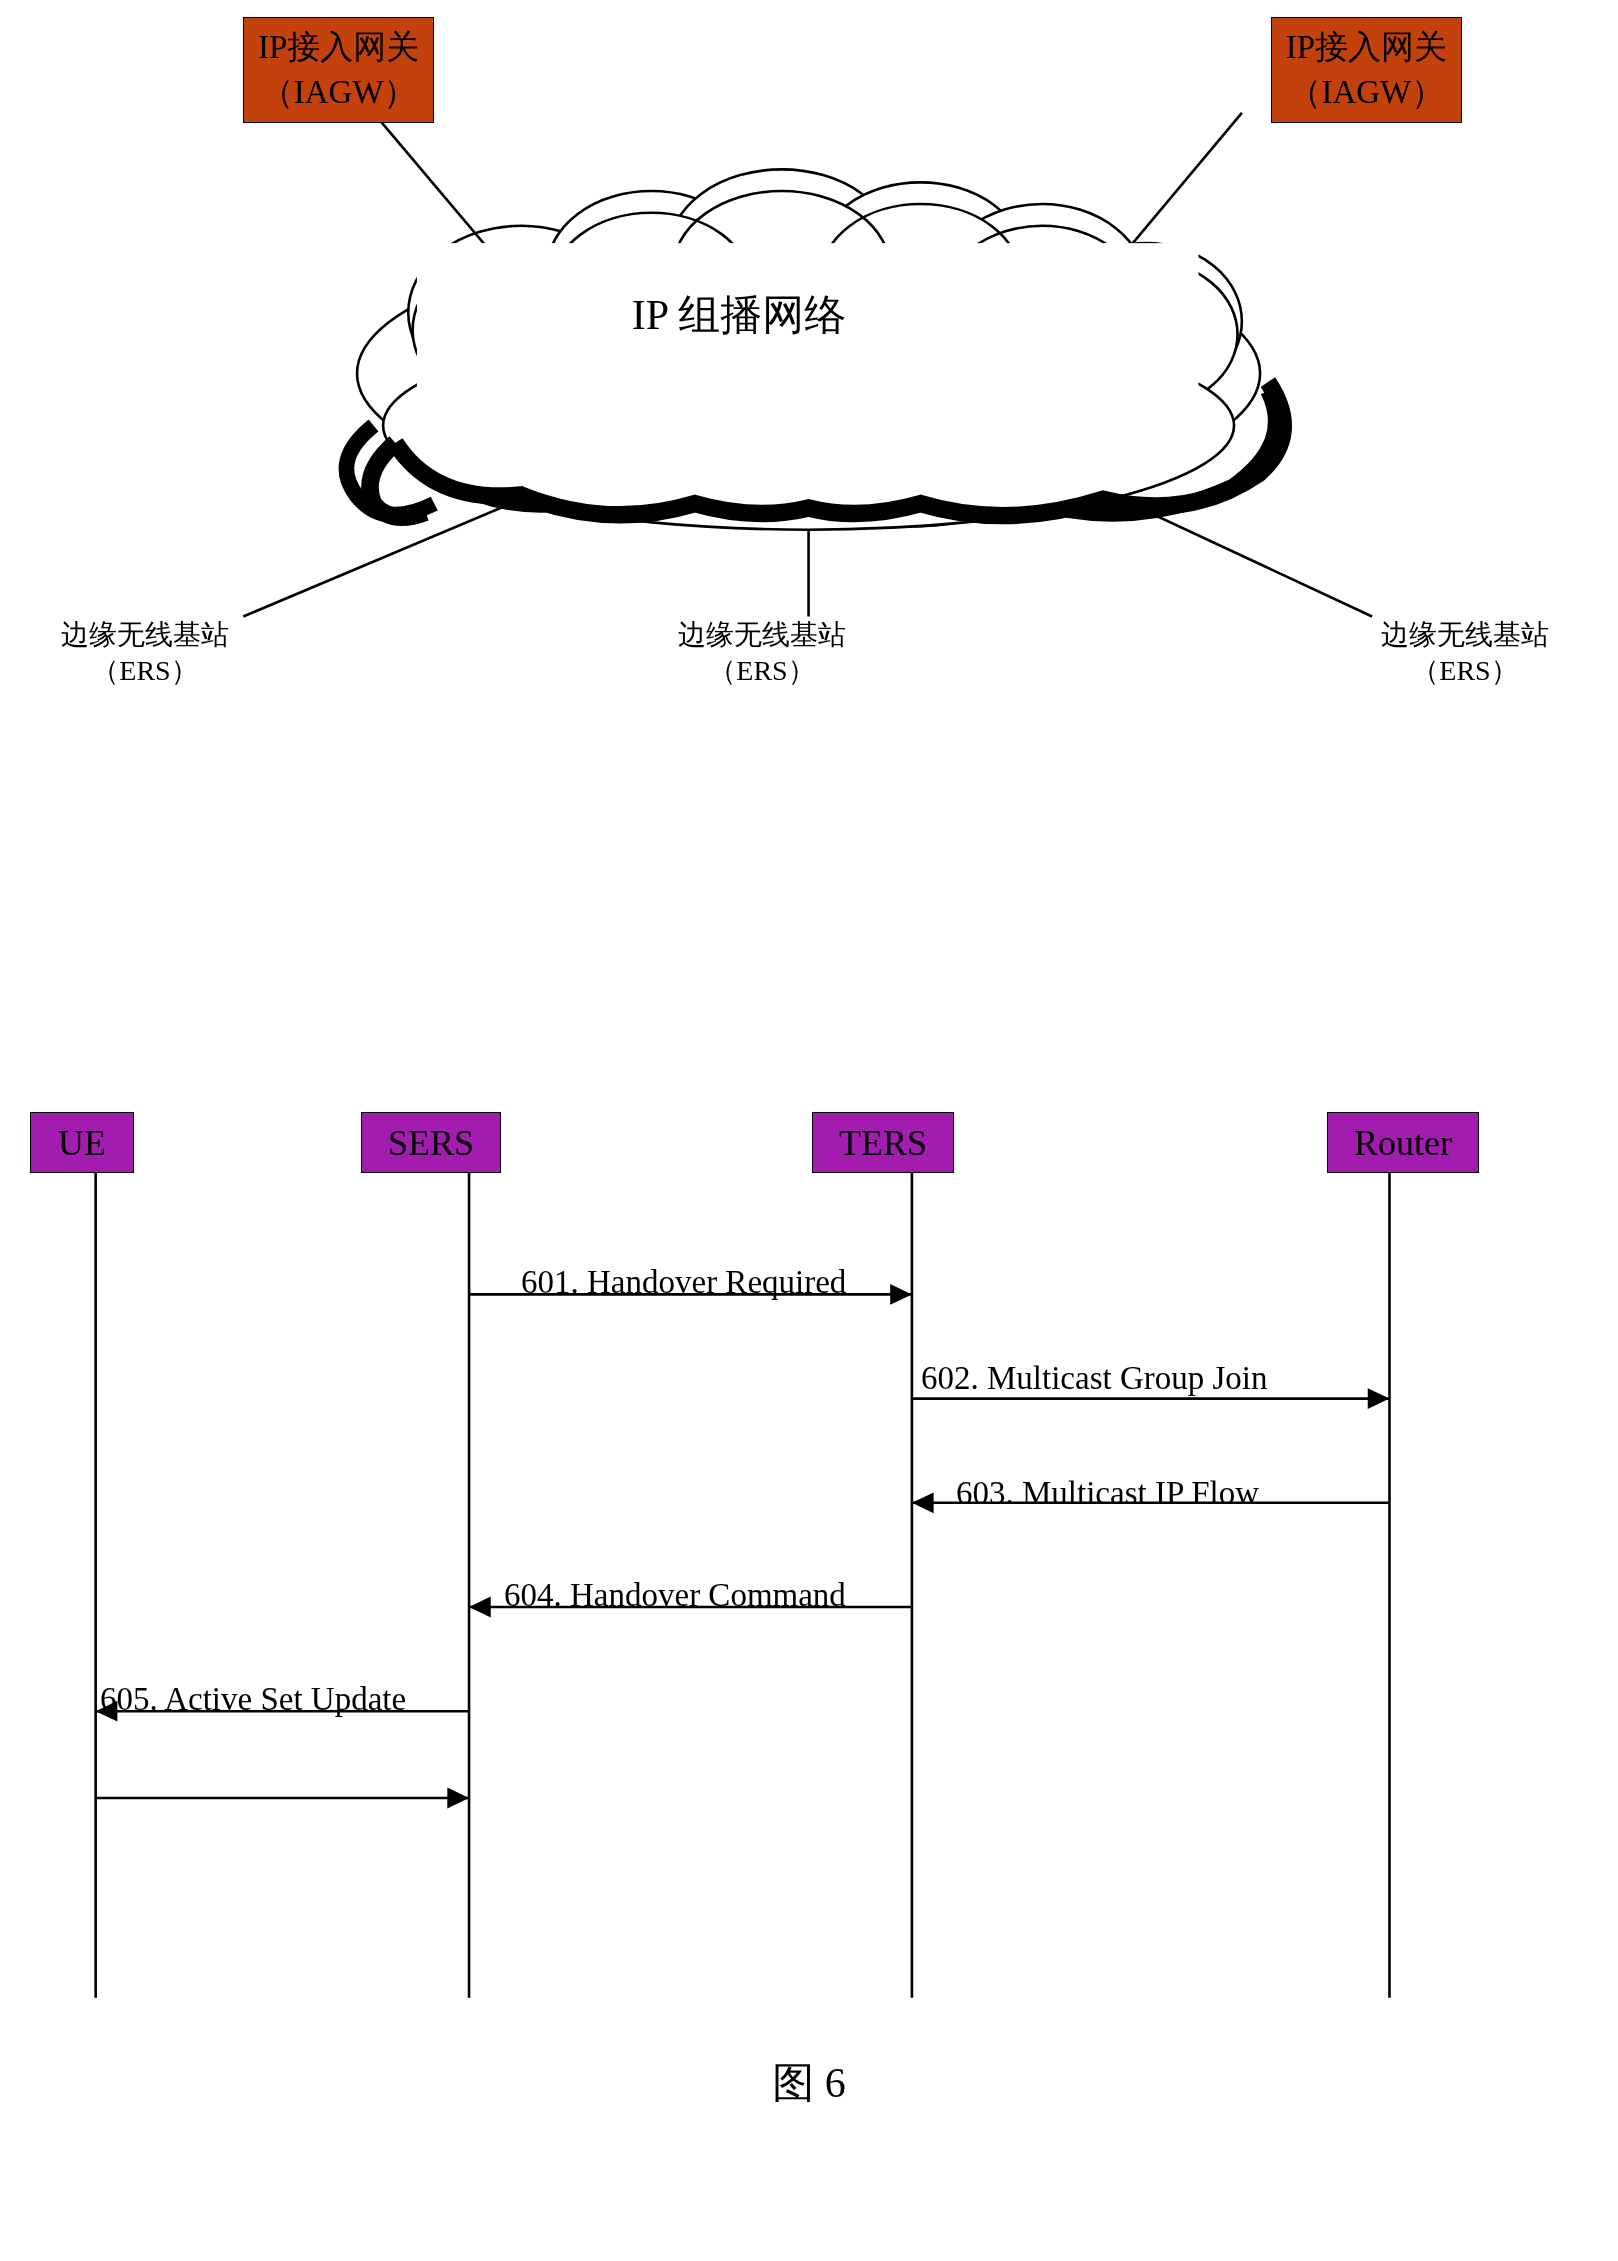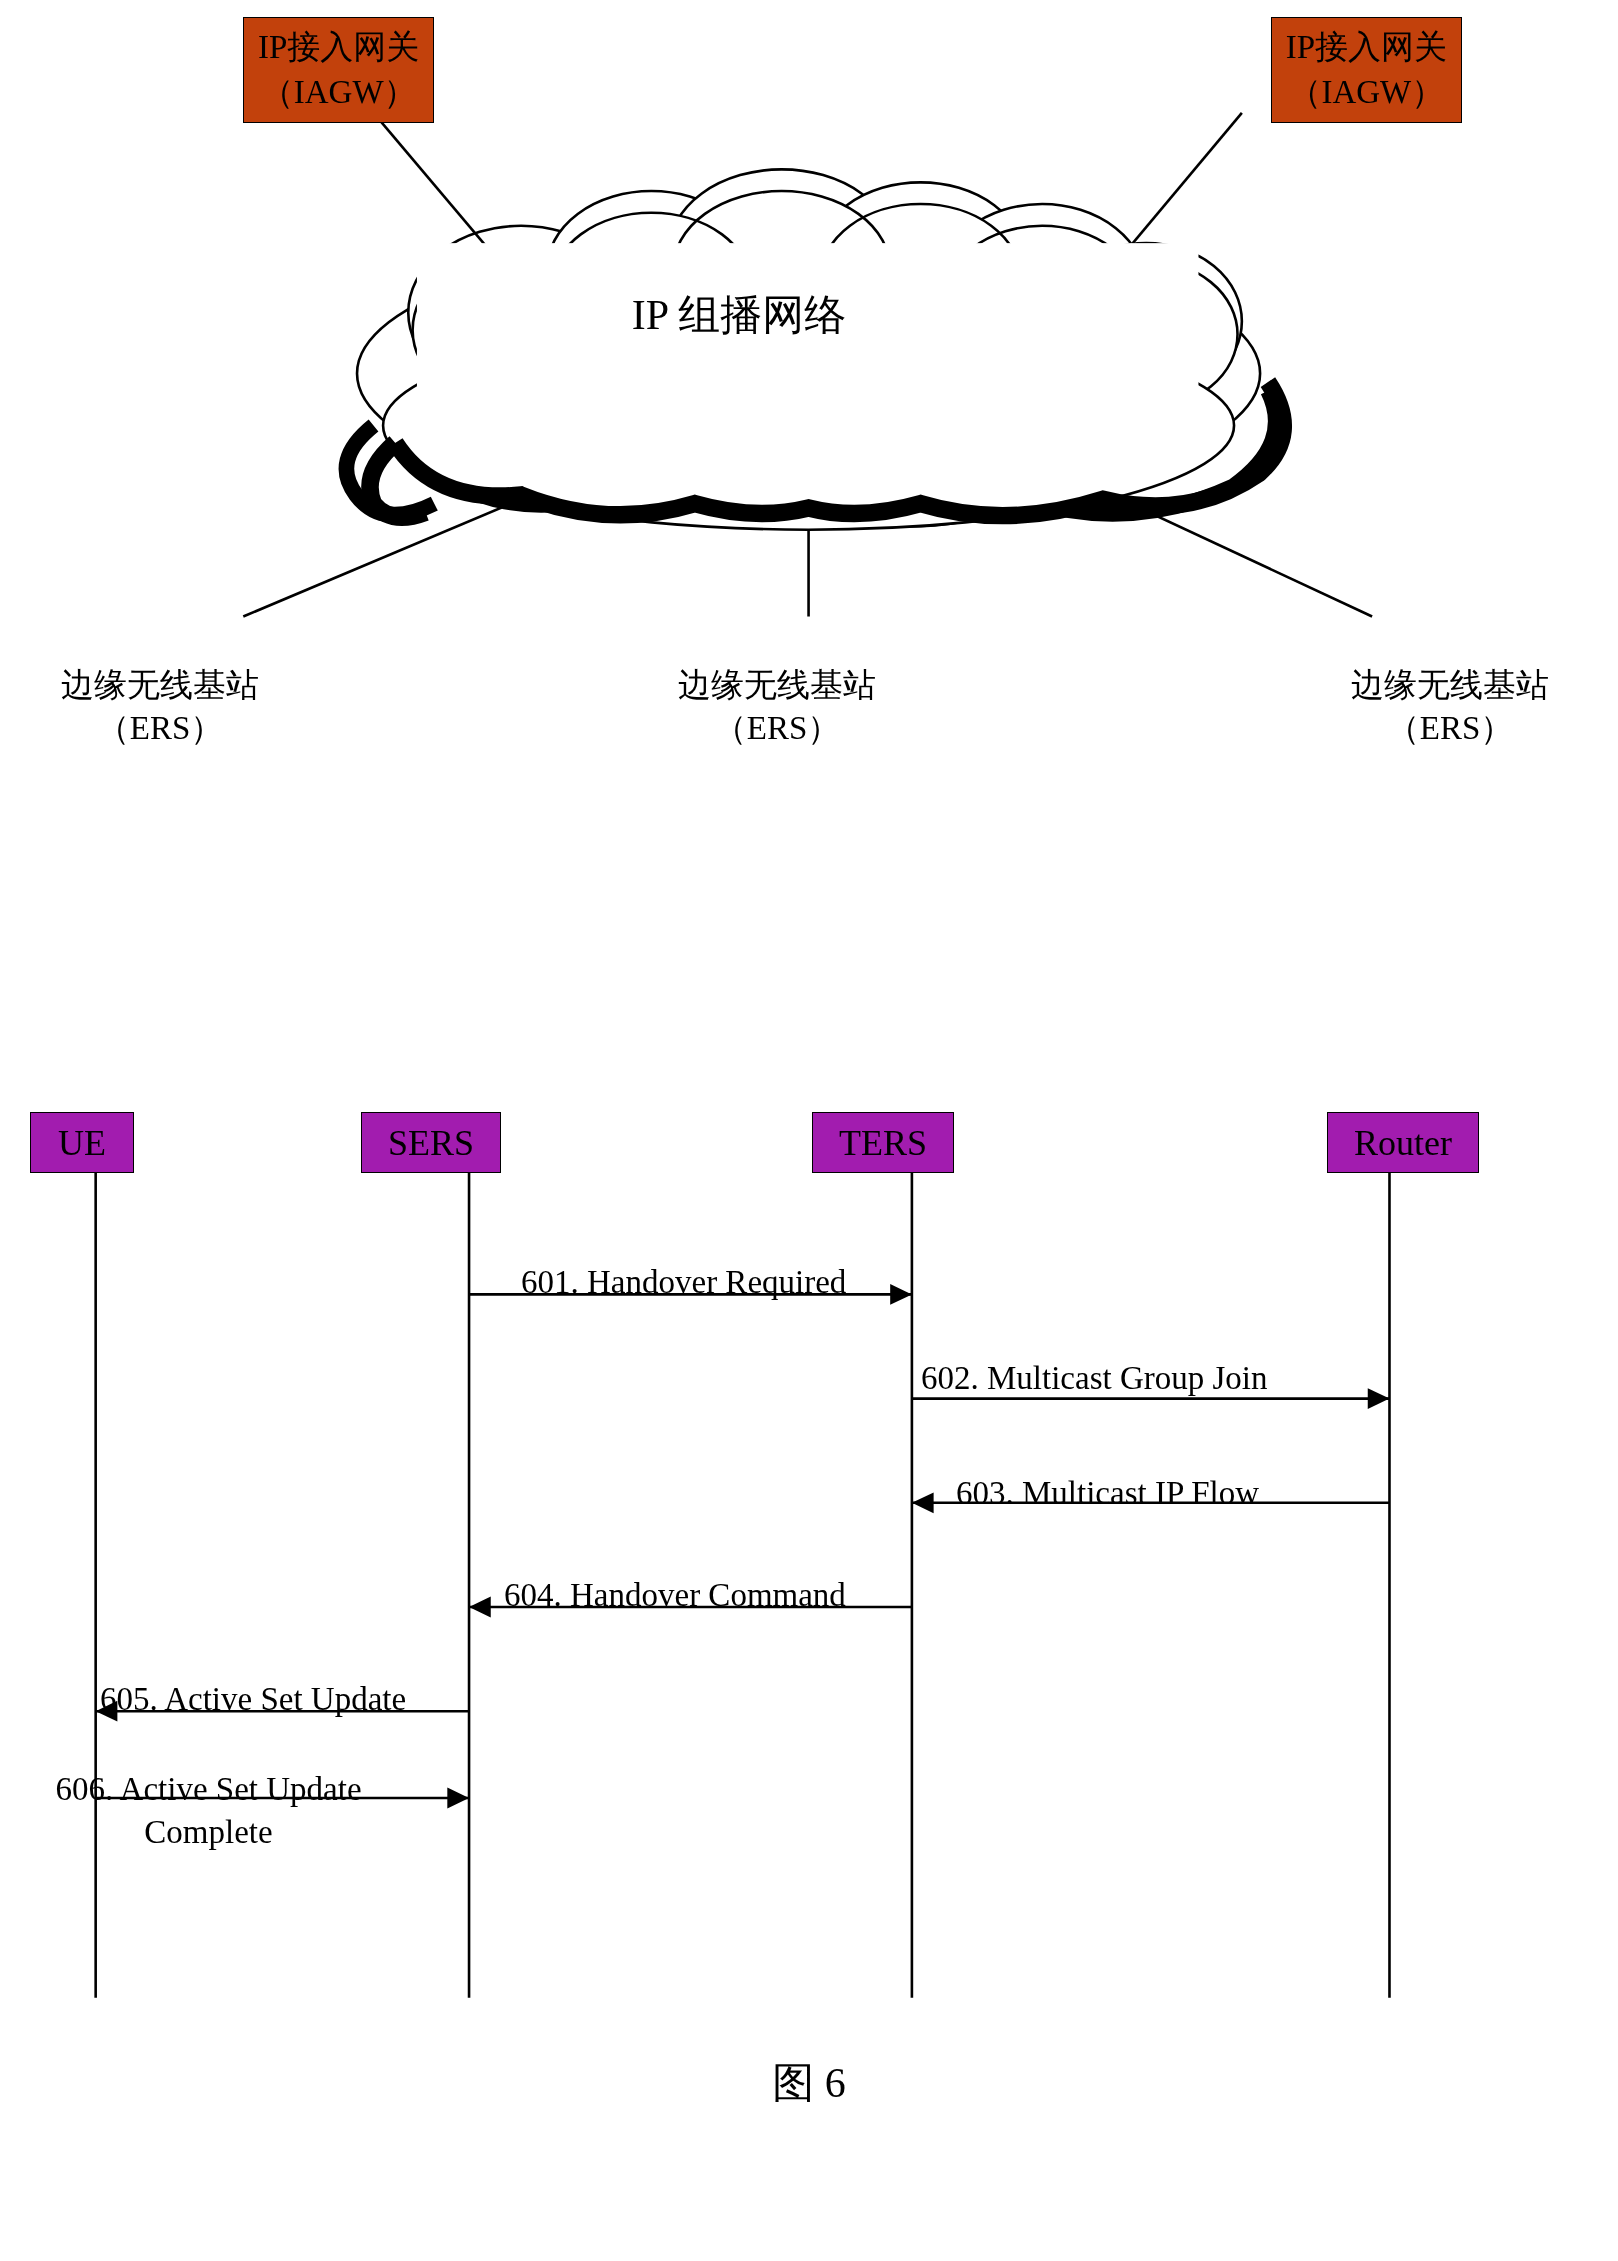--- a/index.html
+++ b/index.html
@@ -66,23 +66,22 @@
       text-align: center;
     }
     .ers-right {
       position: absolute;
       right: 87px;
       top: 617px;
       text-align: center;
     }
 
     .node-label {
-      font-size: 33px;
+      font-size: 28px;
       line-height: 1.3;
-      margin-top: 47px;
     }
 
     
     .svg-lines {
       position: absolute;
       top: 0;
       left: 0;
       width: 1618px;
       height: 1042px;
       pointer-events: none;
@@ -317,21 +316,17 @@
     </div>
 
     <div class="msg-label" style="top:491px; left:504px;">
       <span>604. Handover Command</span>
     </div>
 
     <div class="msg-label" style="top:595px; left:100px;">
       <span>605. Active Set Update</span>
     </div>
 
-    <div class="msg-label" style="top:682px; left:52px; text-align:center; width:313px; line-height:1.3;">
-      <span style="white-space:pre-line;">606. Active Set Update
-Complete</span>
-    </div>
 
     <div class="fig6-caption">图 6</div>
   </div>
 </div>
 
 
 </body></html>

